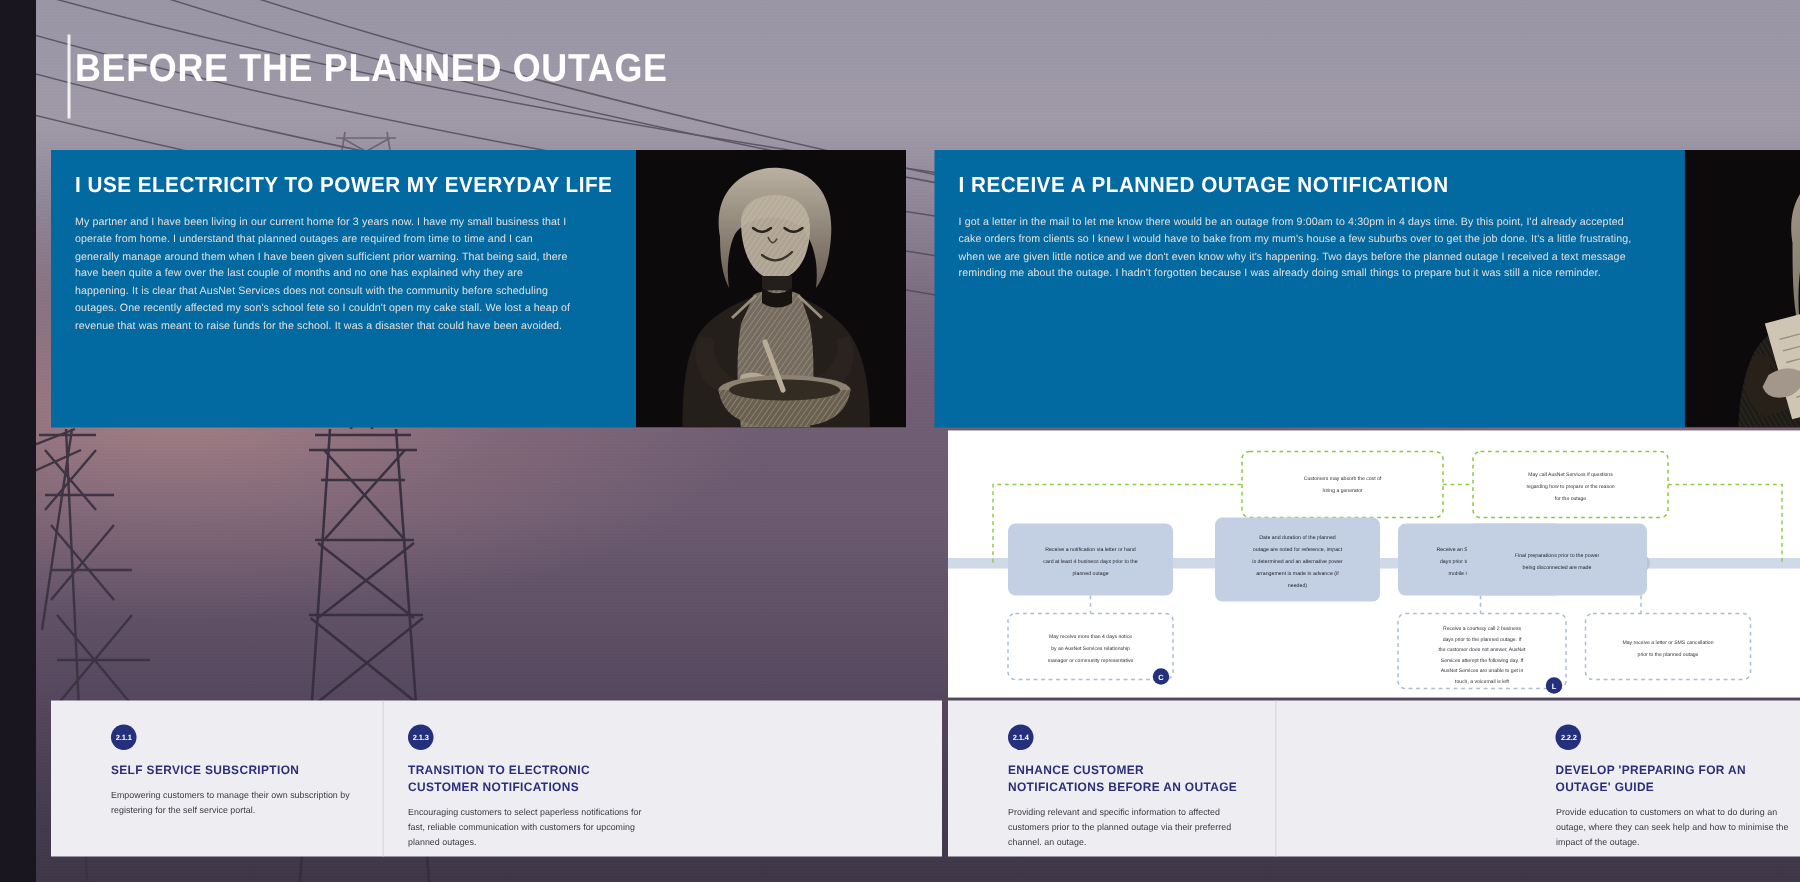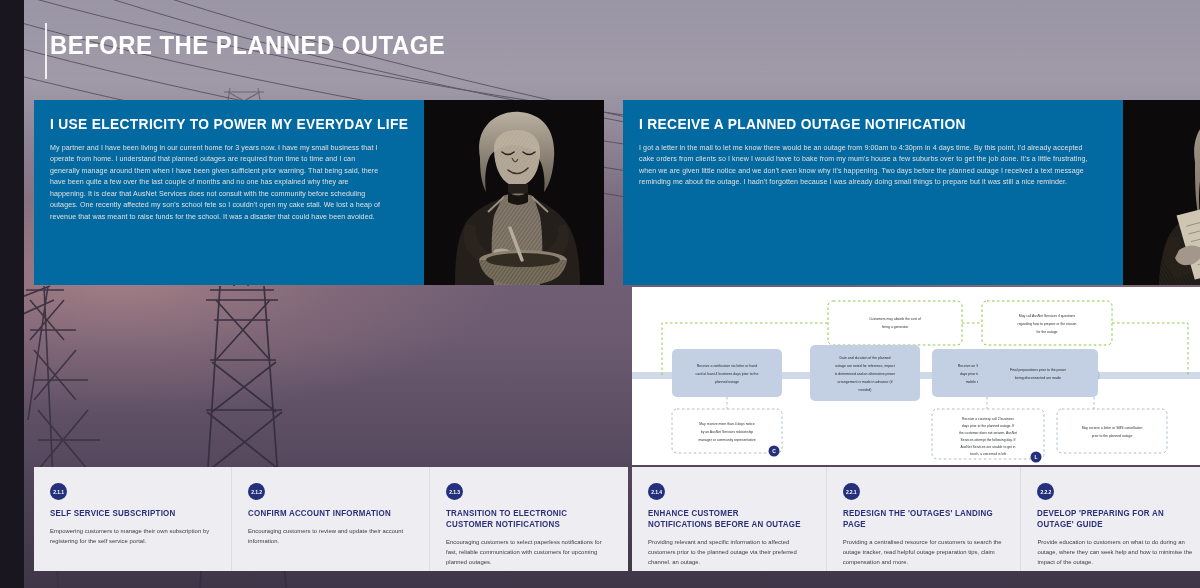--- a/index.html
+++ b/index.html
@@ -151,20 +151,21 @@
 
   
   .recs {
     position: absolute;
     top: 467px;
     height: 104px;
     background: #eeedf1;
     z-index: 5;
     display: flex;
     overflow: hidden;
+    padding-left: 24px;
   }
   .recs.left  { left: 10px;  width: 594px; }
   .recs.right { left: 608px; width: 584px; justify-content: space-between; }
 
   .rec {
     position: relative;
     padding: 16px 16px 0 16px;
     border-right: 1px solid #dddce2;
   }
   .recs.left  .rec { width: 198px; }
@@ -551,42 +552,32 @@
     </svg>
   </div>
 
   <div class="recs left">
     <div class="rec">
       <div class="rec-badge">2.1.1</div>
       <div class="rec-title">SELF SERVICE SUBSCRIPTION</div>
       <div class="rec-desc">Empowering customers to manage their own subscription by registering for the self service portal.</div>
     </div>
     <div class="rec">
-      <div class="rec-badge">2.1.2</div>
-      <div class="rec-title">CONFIRM ACCOUNT INFORMATION</div>
-      <div class="rec-desc">Encouraging customers to review and update their account information.</div>
-    </div>
-    <div class="rec">
       <div class="rec-badge">2.1.3</div>
       <div class="rec-title">TRANSITION TO ELECTRONIC CUSTOMER NOTIFICATIONS</div>
       <div class="rec-desc">Encouraging customers to select paperless notifications for fast, reliable communication with customers for upcoming planned outages.</div>
     </div>
   </div>
 
   <div class="recs right">
     <div class="rec">
       <div class="rec-badge">2.1.4</div>
       <div class="rec-title">ENHANCE CUSTOMER NOTIFICATIONS BEFORE AN OUTAGE</div>
       <div class="rec-desc">Providing relevant and specific information to affected customers prior to the planned outage via their preferred channel. an outage.</div>
     </div>
     <div class="rec">
-      <div class="rec-badge">2.2.1</div>
-      <div class="rec-title">REDESIGN THE 'OUTAGES' LANDING PAGE</div>
-      <div class="rec-desc">Providing a centralised resource for customers to search the outage tracker, read helpful outage preparation tips, claim compensation and more.</div>
-    </div>
-    <div class="rec">
       <div class="rec-badge">2.2.2</div>
       <div class="rec-title">DEVELOP 'PREPARING FOR AN OUTAGE' GUIDE</div>
       <div class="rec-desc">Provide education to customers on what to do during an outage, where they can seek help and how to minimise the impact of the outage.</div>
     </div>
   </div>
 
 </div>
 
 </body></html>

